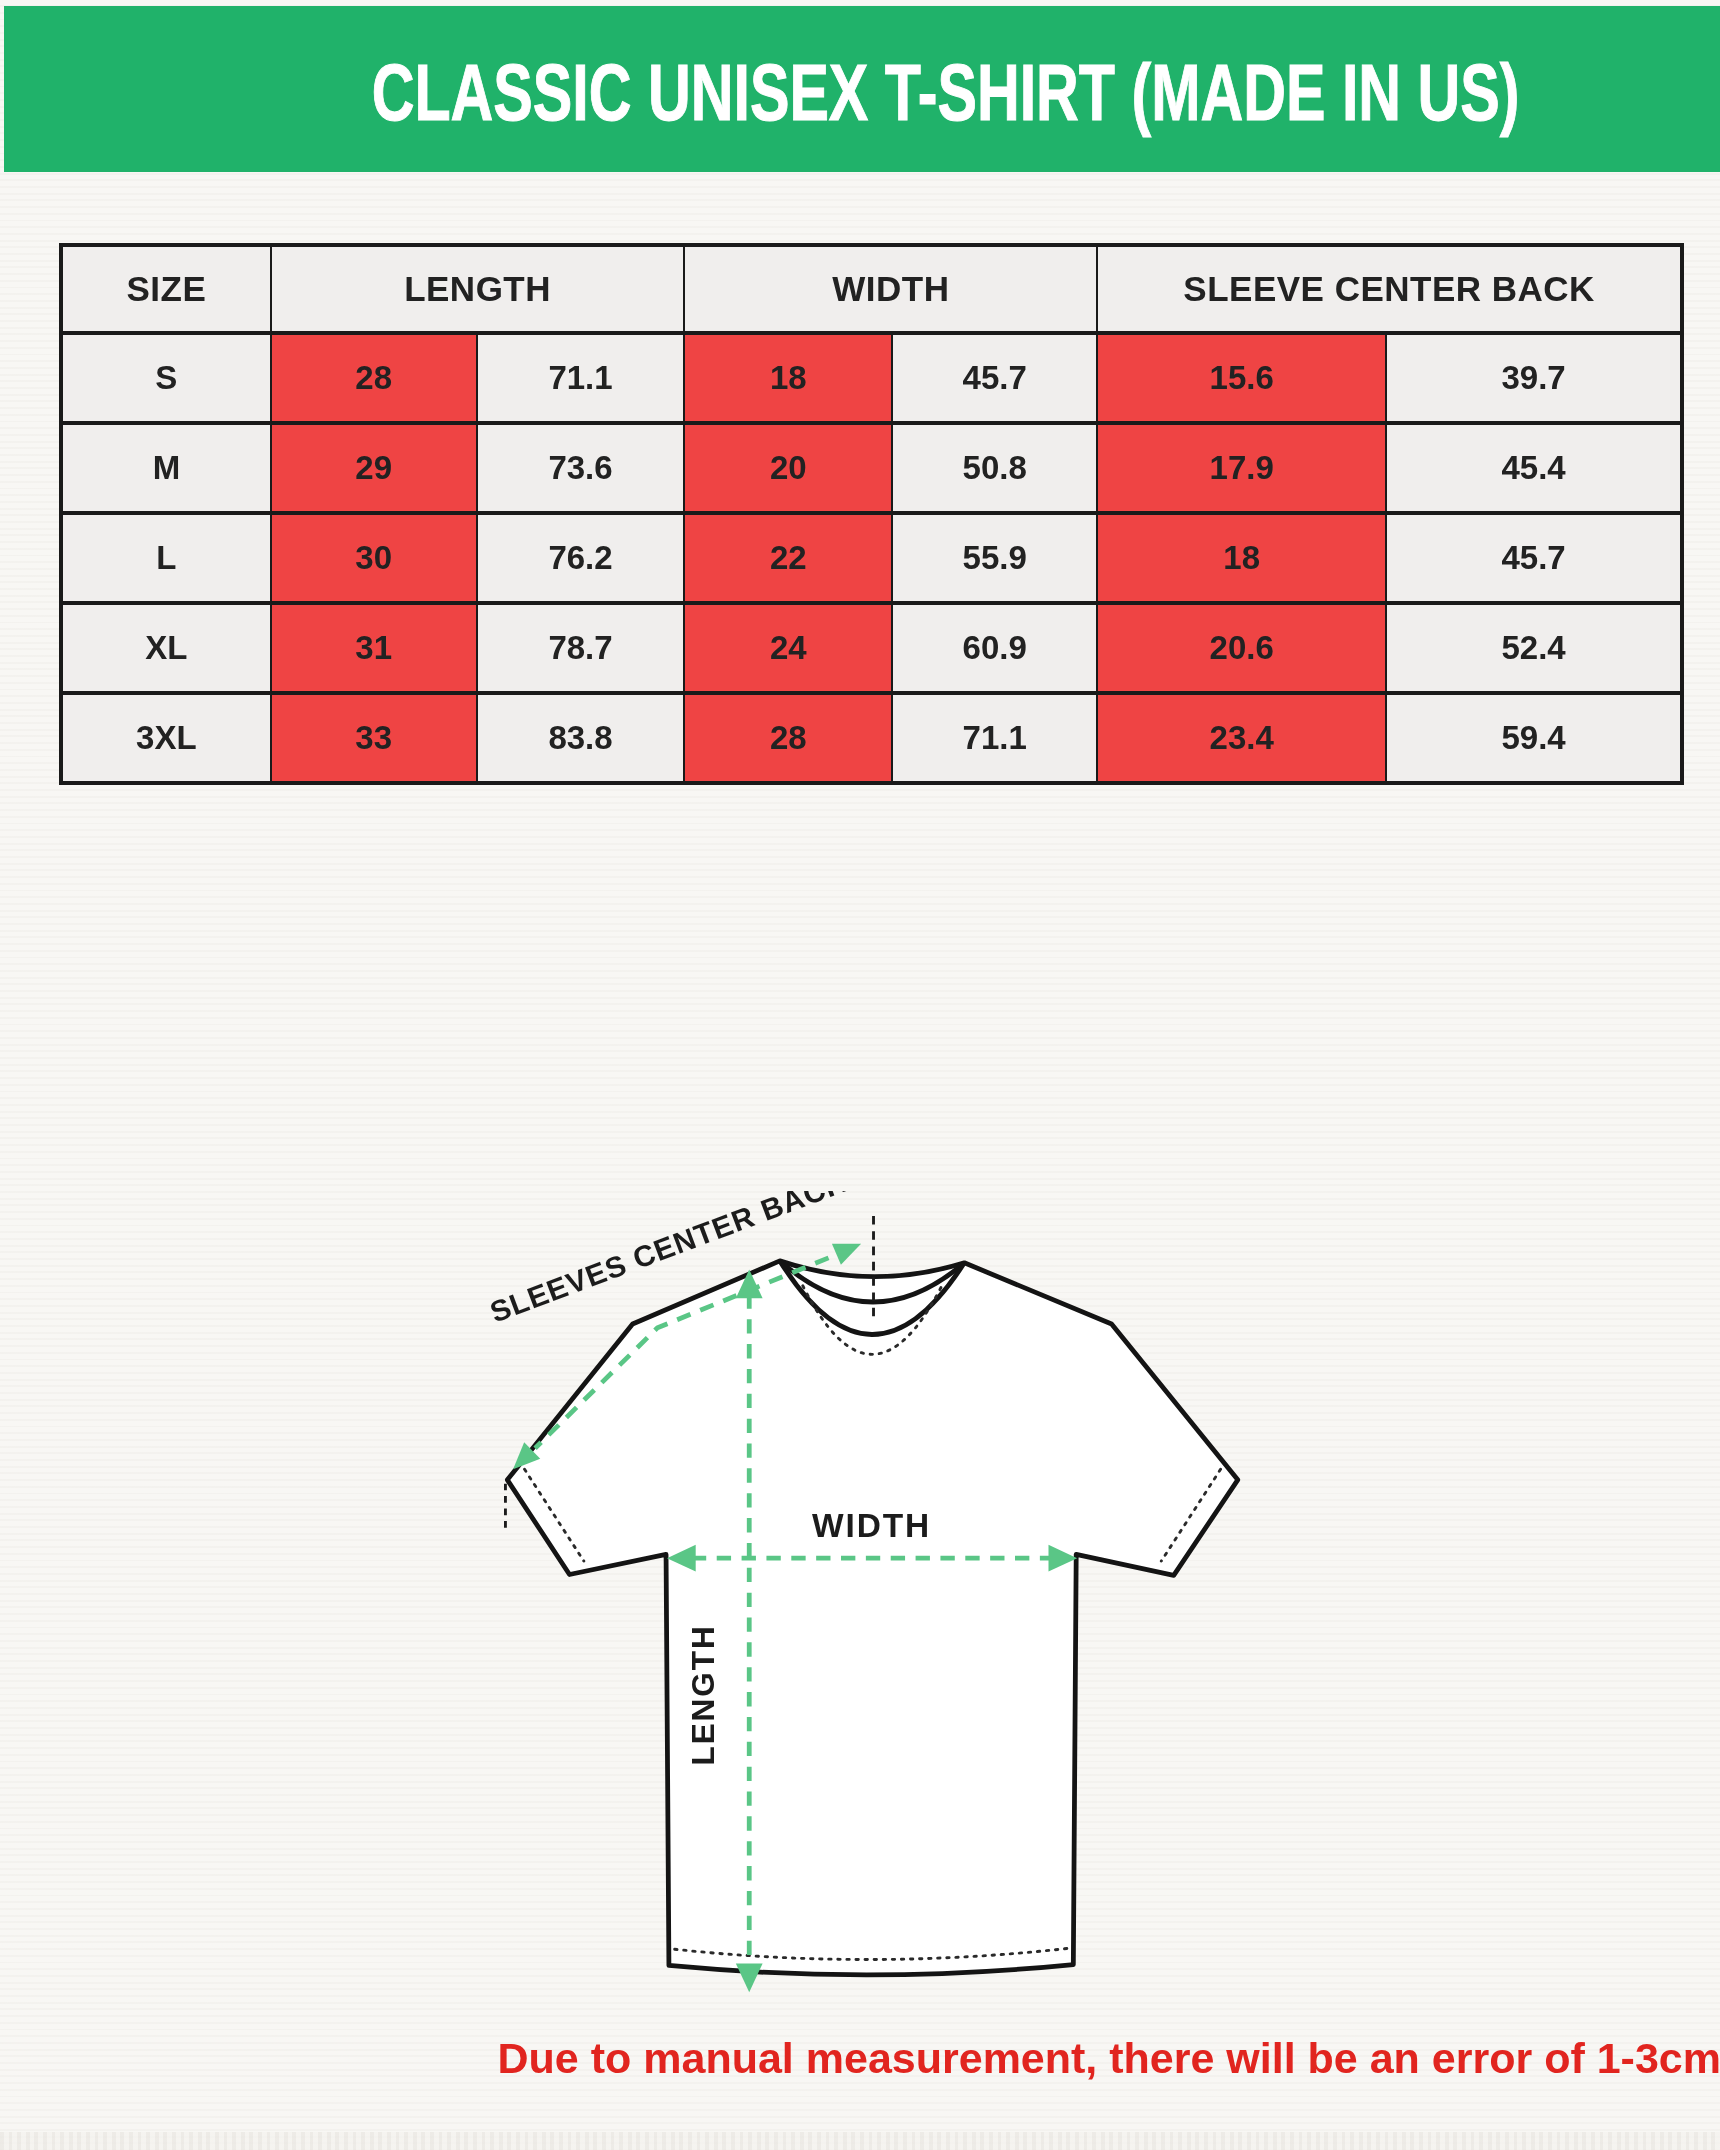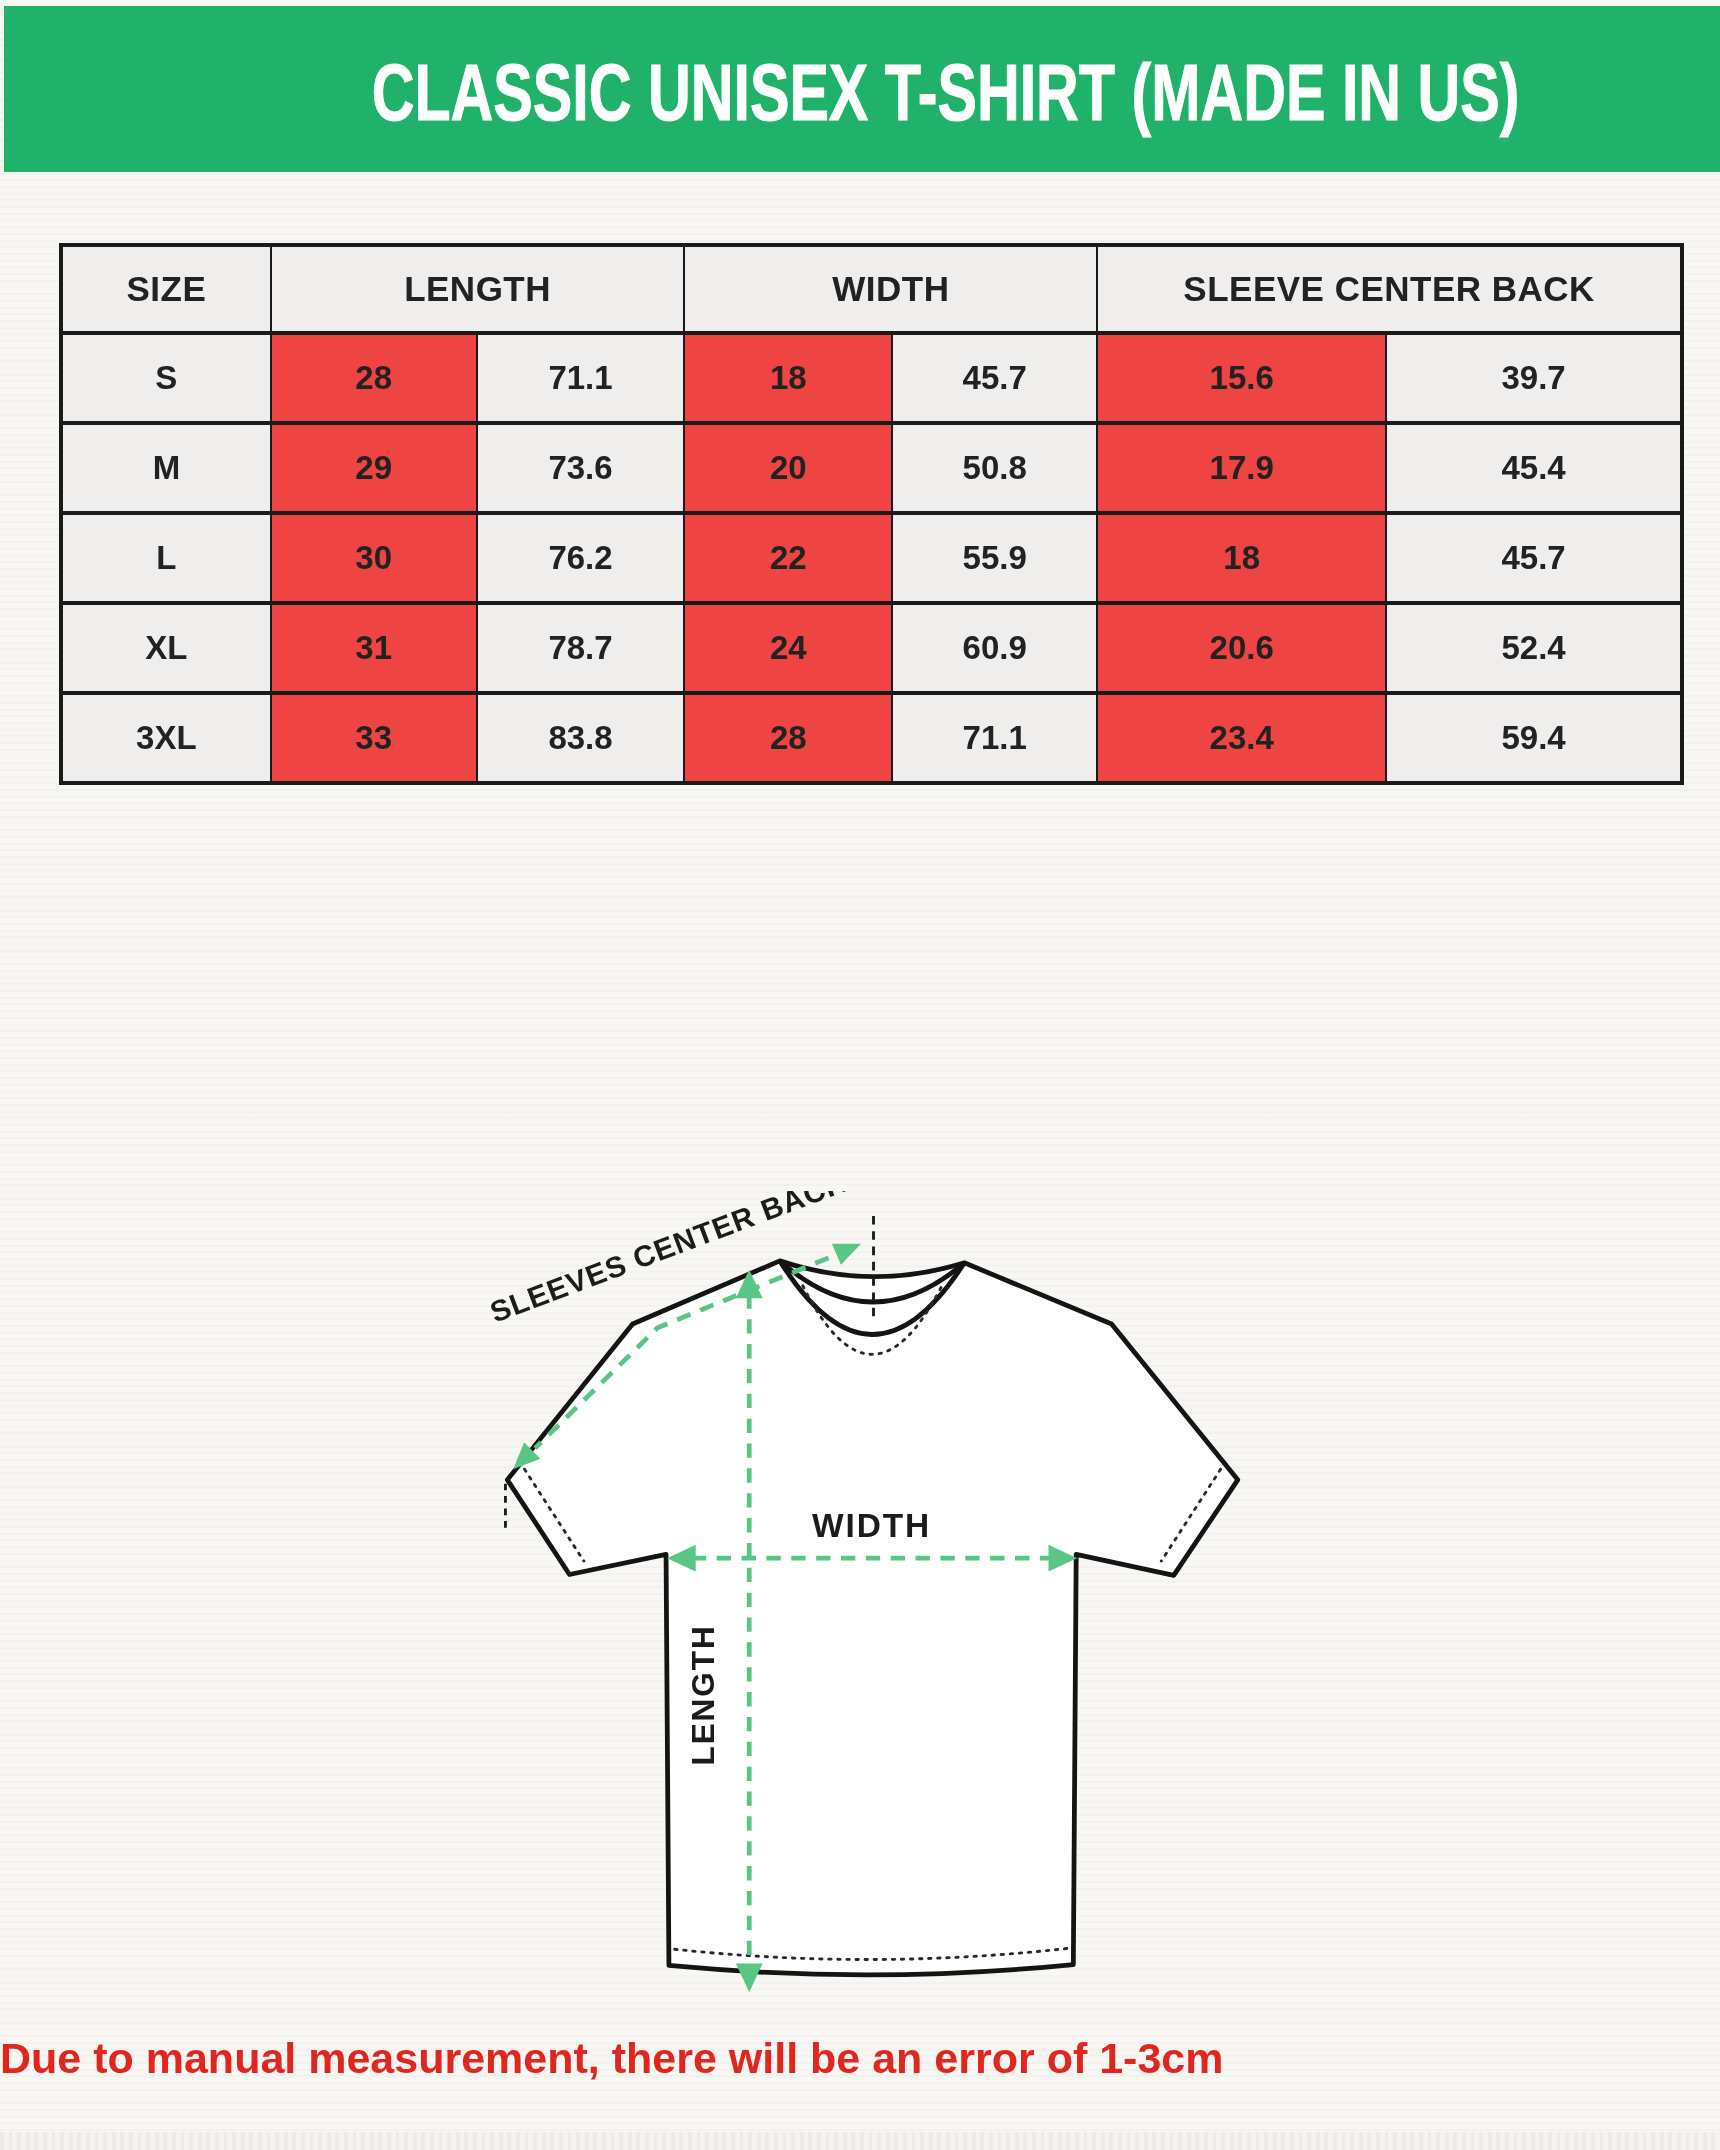--- a/index.html
+++ b/index.html
@@ -54,21 +54,21 @@
   
   .diagram{position:absolute;left:428px;top:1191px;width:870px;height:918px;}
   .diagram svg{display:block;width:100%;height:100%;}
   .svg-label{
     font-family:"Liberation Sans",sans-serif;
     font-weight:700;fill:#1c1c1c;
   }
   
   .note{
     position:absolute;left:0;top:2034px;width:100%;margin:0;
-    text-align:left;
+    text-align:right;
     font-size:43px;font-weight:700;color:#e1251f;
     letter-spacing:0px;
   }
 </style>
 </head>
 <body>
 
 <div class="texture"></div>
 
 <header class="banner">

